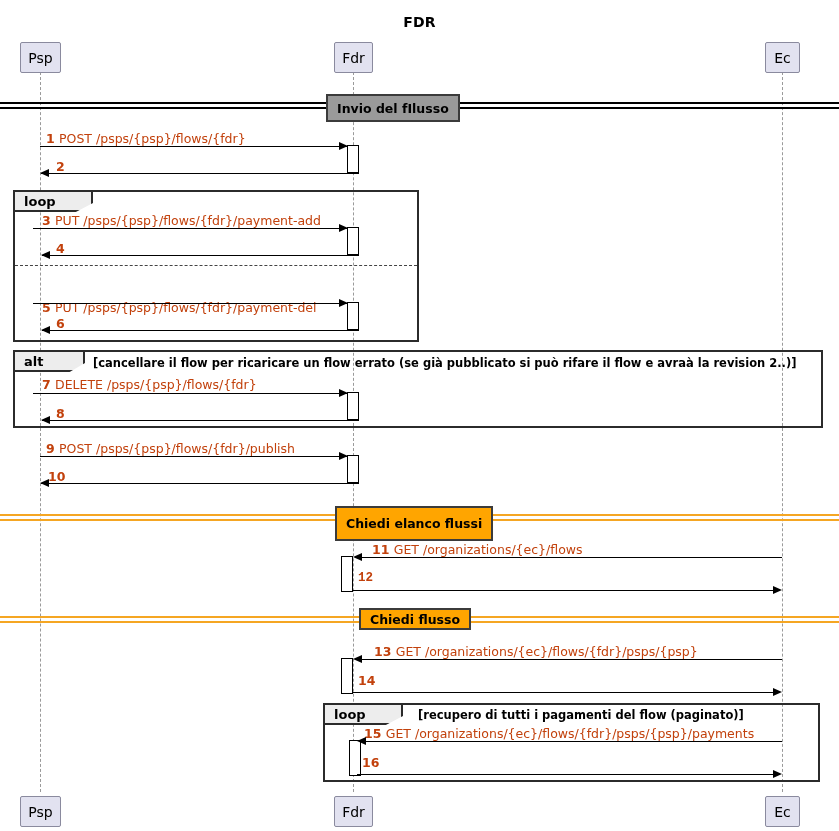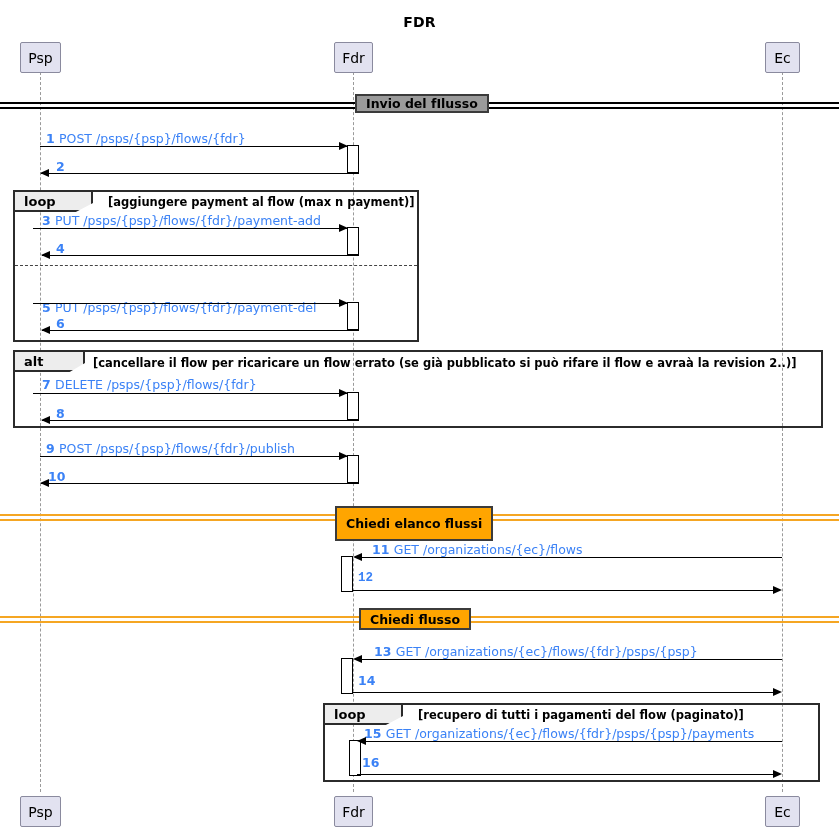--- a/index.html
+++ b/index.html
@@ -60,21 +60,21 @@
   .msg-line{position:absolute;height:0;border-top:1px solid #000;}
   .arrow{position:absolute;width:0;height:0;}
   .arrow.right{
     border-top:4px solid transparent;border-bottom:4px solid transparent;
     border-left:9px solid #000;
   }
   .arrow.left{
     border-top:4px solid transparent;border-bottom:4px solid transparent;
     border-right:9px solid #000;
   }
-  .msg-txt{position:absolute;font-size:12.5px;color:#3b82f6;white-space:nowrap;}
+  .msg-txt{position:absolute;font-size:12.5px;color:#c2410c;white-space:nowrap;}
   .msg-num{font-weight:bold;font-size:12.5px;}
 </style>
 </head>
 <body>
 
 <div class="canvas">
 
   <div class="title">FDR</div>
 
   <div class="plife" style="left:40px;top:72px;height:720px;"></div>
@@ -95,21 +95,21 @@
     <span>Psp</span>
   </div>
   <div class="pbox" style="left:334px;top:796px;width:39px;height:31px;">
     <span>Fdr</span>
   </div>
   <div class="pbox" style="left:765px;top:796px;width:35px;height:31px;">
     <span>Ec</span>
   </div>
 
   <div class="div-line dark" style="top:102px;"></div>
-  <div class="div-label dark" style="left:355px;top:94px;height:19px;">
+  <div class="div-label dark" style="left:326px;top:94px;height:28px;">
     <span>Invio del fIlusso</span>
   </div>
 
   <div class="act" style="left:347px;top:145px;height:28px;"></div>
   <div class="msg-txt" style="left:46px;top:131px;">
     <span class="msg-num">1 </span>
     <span>POST /psps/{psp}/flows/{fdr}</span>
   </div>
   <div class="msg-line" style="left:40px;top:146px;width:308px;"></div>
   <div class="arrow right" style="left:339px;top:142px;"></div>
@@ -118,21 +118,20 @@
     <span class="msg-num">2 </span>
     <span></span>
   </div>
   <div class="msg-line" style="left:41px;top:173px;width:318px;"></div>
   <div class="arrow left" style="left:40px;top:169px;"></div>
 
   <div class="group" style="left:13px;top:190px;width:406px;height:152px;"></div>
   <div class="group-tab" style="left:15px;top:192px;width:78px;height:20px;">
     <span>loop</span>
   </div>
-  <div class="group-cond" style="left:108px;top:195px;">[aggiungere payment al flow (max n payment)]</div>
 
   <div class="act" style="left:347px;top:227px;height:28px;"></div>
   <div class="msg-txt" style="left:42px;top:213px;">
     <span class="msg-num">3 </span>
     <span>PUT /psps/{psp}/flows/{fdr}/payment-add</span>
   </div>
   <div class="msg-line" style="left:33px;top:228px;width:315px;"></div>
   <div class="arrow right" style="left:339px;top:224px;"></div>
 
   <div class="msg-txt" style="left:56px;top:241px;">

